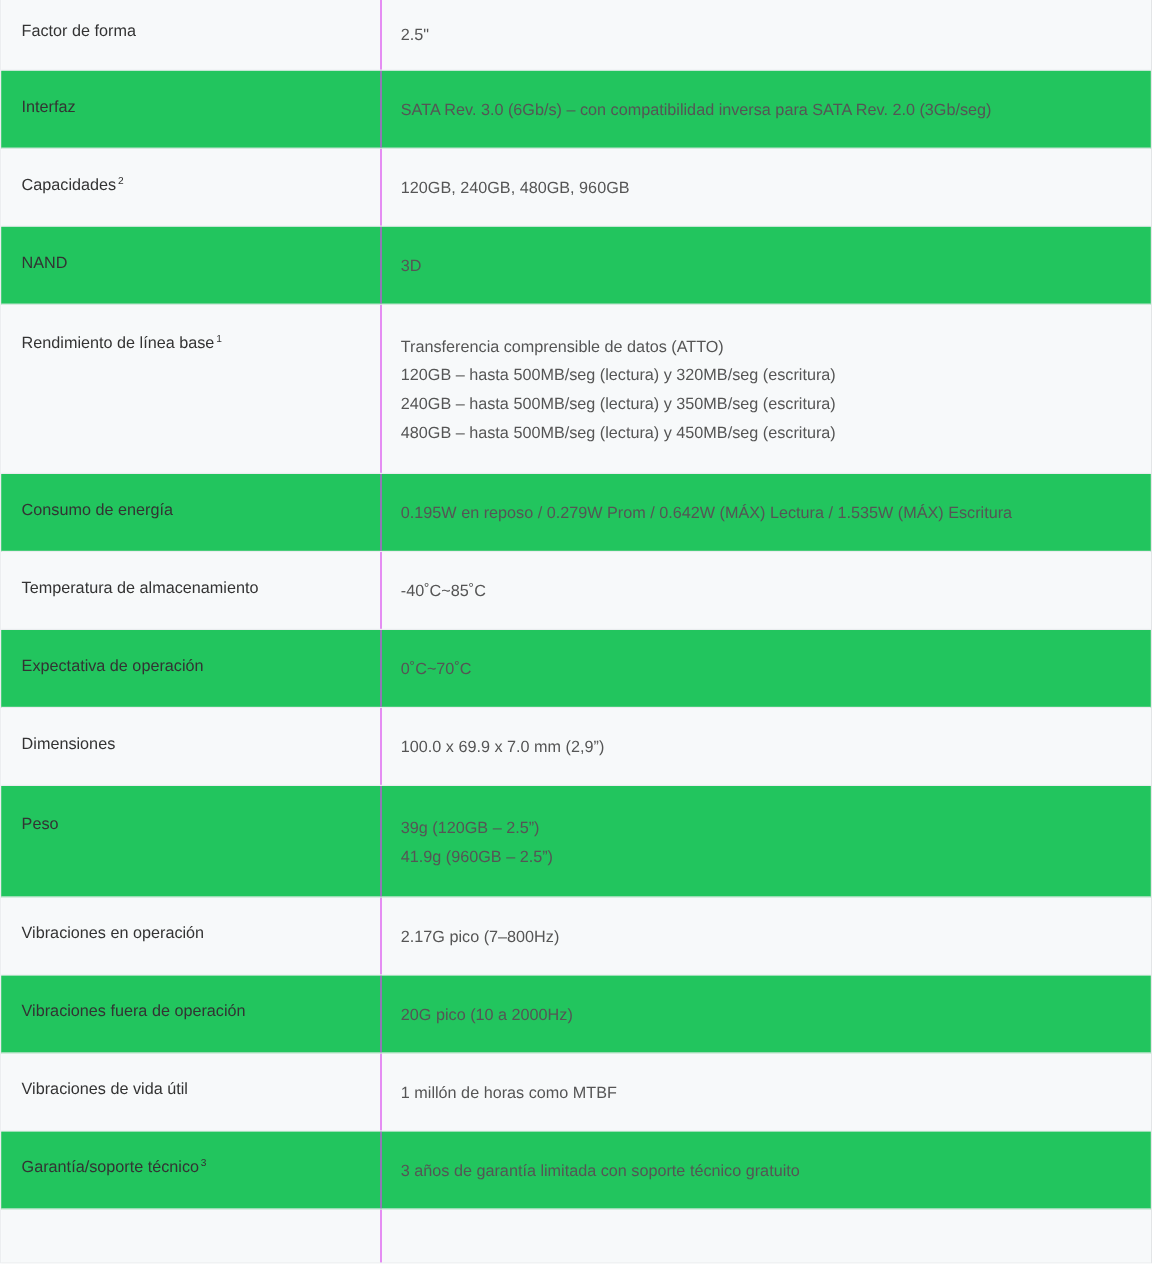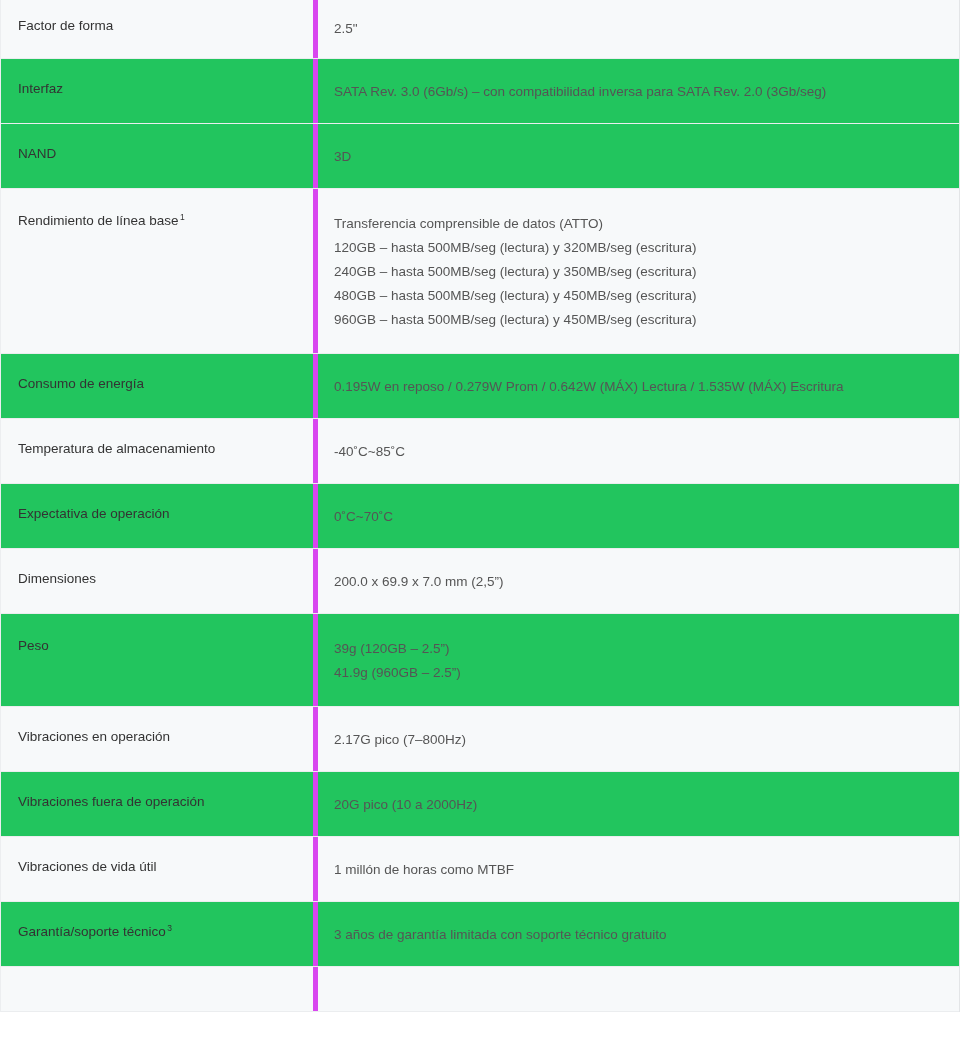--- a/index.html
+++ b/index.html
@@ -26,21 +26,21 @@
   .spec-row.tinted { background: #f7f9fa; }
 
   
   .spec-row.clipped .cell-label,
   .spec-row.clipped .cell-value { padding-top: 16px; padding-bottom: 18px; }
 
   .cell-label {
     width: 317px;
     flex: 0 0 317px;
     padding: 20px 18px 20px 17px;
-    border-right: 5px solid #d946ef;
+    border-right: 1px solid #d946ef;
     color: #333333;
     font-size: 13.5px;
     line-height: 19px;
   }
 
   .cell-value {
     flex: 1 1 auto;
     padding: 20px 18px 20px 16px;
     color: #555555;
     font-size: 13.5px;
@@ -69,34 +69,39 @@
       <div class="cell-value">
         <span class="line">2.5"</span>
       </div>
     </div>
     <div class="spec-row">
       <div class="cell-label"><span>Interfaz</span></div>
       <div class="cell-value">
         <span class="line">SATA Rev. 3.0 (6Gb/s) – con compatibilidad inversa para SATA Rev. 2.0 (3Gb/seg)</span>
       </div>
     </div>
+    <div class="spec-row tinted">
+      <div class="cell-label"><span>Capacidades</span><sup>2</sup></div>
+      <div class="cell-value">
+        <span class="line">120GB, 240GB, 480GB, 960GB</span>
+      </div>
+    </div>
     <div class="spec-row">
       <div class="cell-label"><span>NAND</span></div>
       <div class="cell-value">
         <span class="line">3D</span>
       </div>
     </div>
     <div class="spec-row tinted multiline">
       <div class="cell-label"><span>Rendimiento de línea base</span><sup>1</sup></div>
       <div class="cell-value">
         <span class="line">Transferencia comprensible de datos (ATTO)</span>
         <span class="line">120GB – hasta 500MB/seg (lectura) y 320MB/seg (escritura)</span>
         <span class="line">240GB – hasta 500MB/seg (lectura) y 350MB/seg (escritura)</span>
         <span class="line">480GB – hasta 500MB/seg (lectura) y 450MB/seg (escritura)</span>
-        <span class="line">960GB – hasta 500MB/seg (lectura) y 450MB/seg (escritura)</span>
       </div>
     </div>
     <div class="spec-row">
       <div class="cell-label"><span>Consumo de energía</span></div>
       <div class="cell-value">
         <span class="line">0.195W en reposo / 0.279W Prom / 0.642W (MÁX) Lectura / 1.535W (MÁX) Escritura</span>
       </div>
     </div>
     <div class="spec-row tinted">
       <div class="cell-label"><span>Temperatura de almacenamiento</span></div>
@@ -106,21 +111,21 @@
     </div>
     <div class="spec-row">
       <div class="cell-label"><span>Expectativa de operación</span></div>
       <div class="cell-value">
         <span class="line">0˚C~70˚C</span>
       </div>
     </div>
     <div class="spec-row tinted">
       <div class="cell-label"><span>Dimensiones</span></div>
       <div class="cell-value">
-        <span class="line">200.0 x 69.9 x 7.0 mm (2,5”)</span>
+        <span class="line">100.0 x 69.9 x 7.0 mm (2,9”)</span>
       </div>
     </div>
     <div class="spec-row multiline">
       <div class="cell-label"><span>Peso</span></div>
       <div class="cell-value">
         <span class="line">39g (120GB – 2.5”)</span>
         <span class="line">41.9g (960GB – 2.5”)</span>
       </div>
     </div>
     <div class="spec-row tinted">

